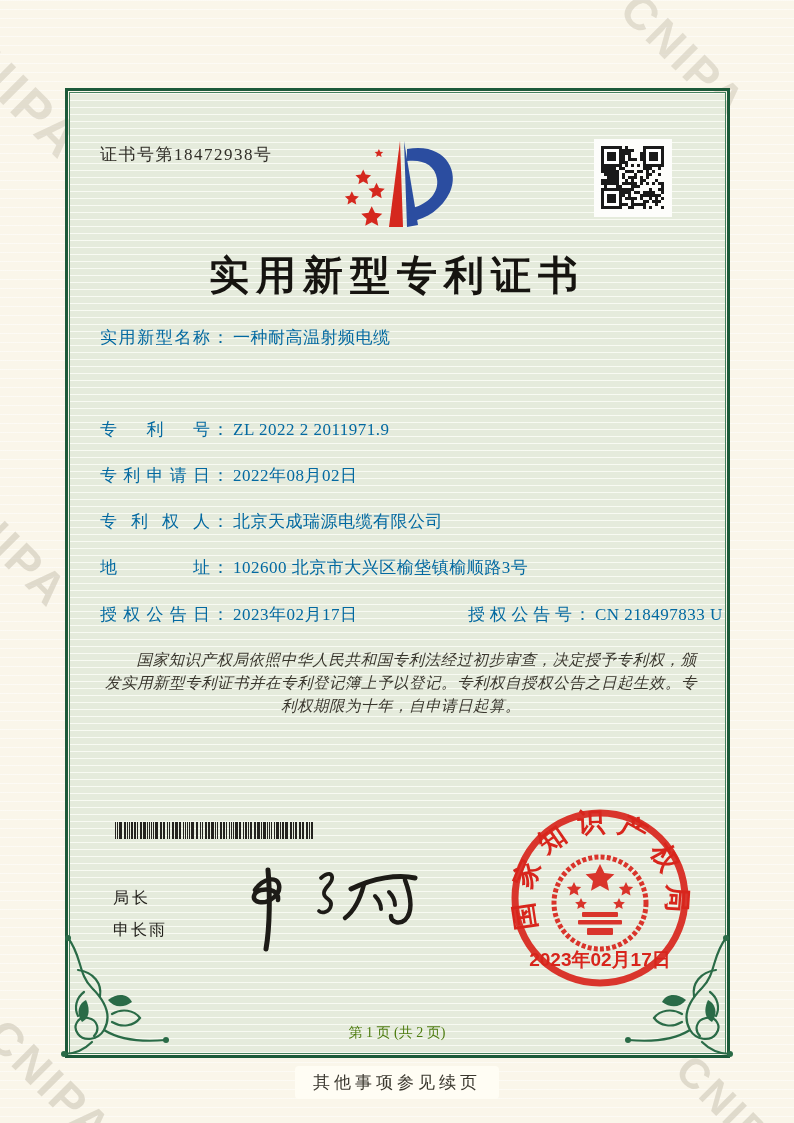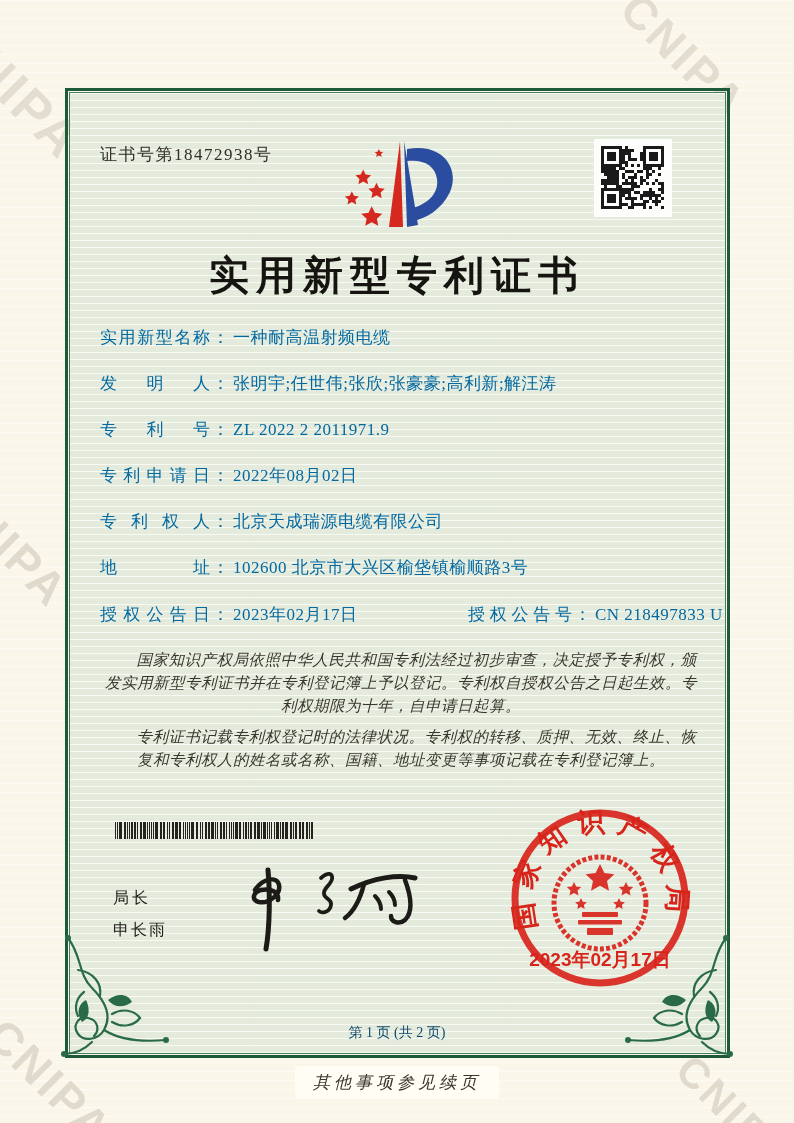--- a/index.html
+++ b/index.html
@@ -53,25 +53,25 @@
     font-style:italic;
     text-align:center;
   }
   .paras p{margin:0 0 8px 0;text-indent:2em;letter-spacing:.5px;}
   .barcode{position:absolute;left:115px;top:822px;}
   .sig-title{position:absolute;left:113px;top:888px;font-family:"Liberation Sans","DejaVu Sans",sans-serif;font-size:16px;color:#23211c;letter-spacing:3px;}
   .sig-name{position:absolute;left:113px;top:920px;font-family:"Liberation Sans","DejaVu Sans",sans-serif;font-size:16px;color:#23211c;letter-spacing:2px;}
   .sig-hand{position:absolute;left:233px;top:852px;}
   .seal{position:absolute;left:508px;top:806px;}
   .flourish{position:absolute;z-index:3;}
-  .page-num{position:absolute;left:0;top:1024px;width:794px;text-align:center;font-size:14px;color:#0c4a6e;}
+  .page-num{position:absolute;left:0;top:1024px;width:794px;text-align:center;font-size:14px;color:#4d7c0f;}
   .cont-note{position:absolute;left:0;top:1066px;width:794px;text-align:center;}
   .cont-note span{
     display:inline-block;background:#fffdf4;border-radius:4px;padding:5px 18px;
-    font-size:17px;letter-spacing:4px;color:#3a372e;font-style:italic;
+    font-size:17px;letter-spacing:4px;color:#3a372e;
   }
 </style>
 </head>
 <body>
 
 <div class="page-waves"></div>
 <div id="wm-layer">
     <div class="wm" style="left: -28px; top: 6px; font-size: 52px; opacity: 0.45;">CNIPA</div>
     <div class="wm" style="left: 648px; top: -18px; font-size: 46px; opacity: 0.45;">CNIPA</div>
     <div class="wm" style="left: 205px; top: 150px; font-size: 46px; opacity: 0.55;">CNIPA</div>
@@ -278,23 +278,20 @@
           <rect x="2" y="16" width="3" height="3" fill="#1a1a1a"></rect>
         </g>
       </svg>
   </div>
 
   <div class="title">实用新型专利证书</div>
 
   <div class="frow" style="top:326px">
     <span class="flabel">实用新型名称</span><span class="fcolon">：</span><span class="fval">一种耐高温射频电缆</span>
   </div>
-  <div class="frow" style="top:372px">
-    <span class="flabel">发明人</span><span class="fcolon">：</span><span class="fval">张明宇;任世伟;张欣;张豪豪;高利新;解汪涛</span>
-  </div>
   <div class="frow" style="top:418px">
     <span class="flabel">专利号</span><span class="fcolon">：</span><span class="fval">ZL 2022 2 2011971.9</span>
   </div>
   <div class="frow" style="top:464px">
     <span class="flabel">专利申请日</span><span class="fcolon">：</span><span class="fval">2022年08月02日</span>
   </div>
   <div class="frow" style="top:510px">
     <span class="flabel">专利权人</span><span class="fcolon">：</span><span class="fval">北京天成瑞源电缆有限公司</span>
   </div>
   <div class="frow" style="top:556px">
@@ -303,21 +300,20 @@
 
   <div class="frow" style="top:603px">
     <span class="flabel">授权公告日</span><span class="fcolon">：</span><span class="fval">2023年02月17日</span>
     <span class="grant2">
       <span class="flabel">授权公告号</span><span class="fcolon">：</span><span class="fval">CN 218497833 U</span>
     </span>
   </div>
 
   <div class="paras">
     <p>国家知识产权局依照中华人民共和国专利法经过初步审查，决定授予专利权，颁发实用新型专利证书并在专利登记簿上予以登记。专利权自授权公告之日起生效。专利权期限为十年，自申请日起算。</p>
-    <p>专利证书记载专利权登记时的法律状况。专利权的转移、质押、无效、终止、恢复和专利权人的姓名或名称、国籍、地址变更等事项记载在专利登记簿上。</p>
   </div>
 
   <svg class="barcode" id="barcode" width="202" height="17">
       <rect x="0" y="0" width="1" height="17" fill="#24231f"></rect>
       <rect x="2" y="0" width="1" height="17" fill="#24231f"></rect>
       <rect x="4" y="0" width="3" height="17" fill="#24231f"></rect>
       <rect x="9" y="0" width="2" height="17" fill="#24231f"></rect>
       <rect x="12" y="0" width="1" height="17" fill="#24231f"></rect>
       <rect x="14" y="0" width="1" height="17" fill="#24231f"></rect>
       <rect x="16" y="0" width="2" height="17" fill="#24231f"></rect>

